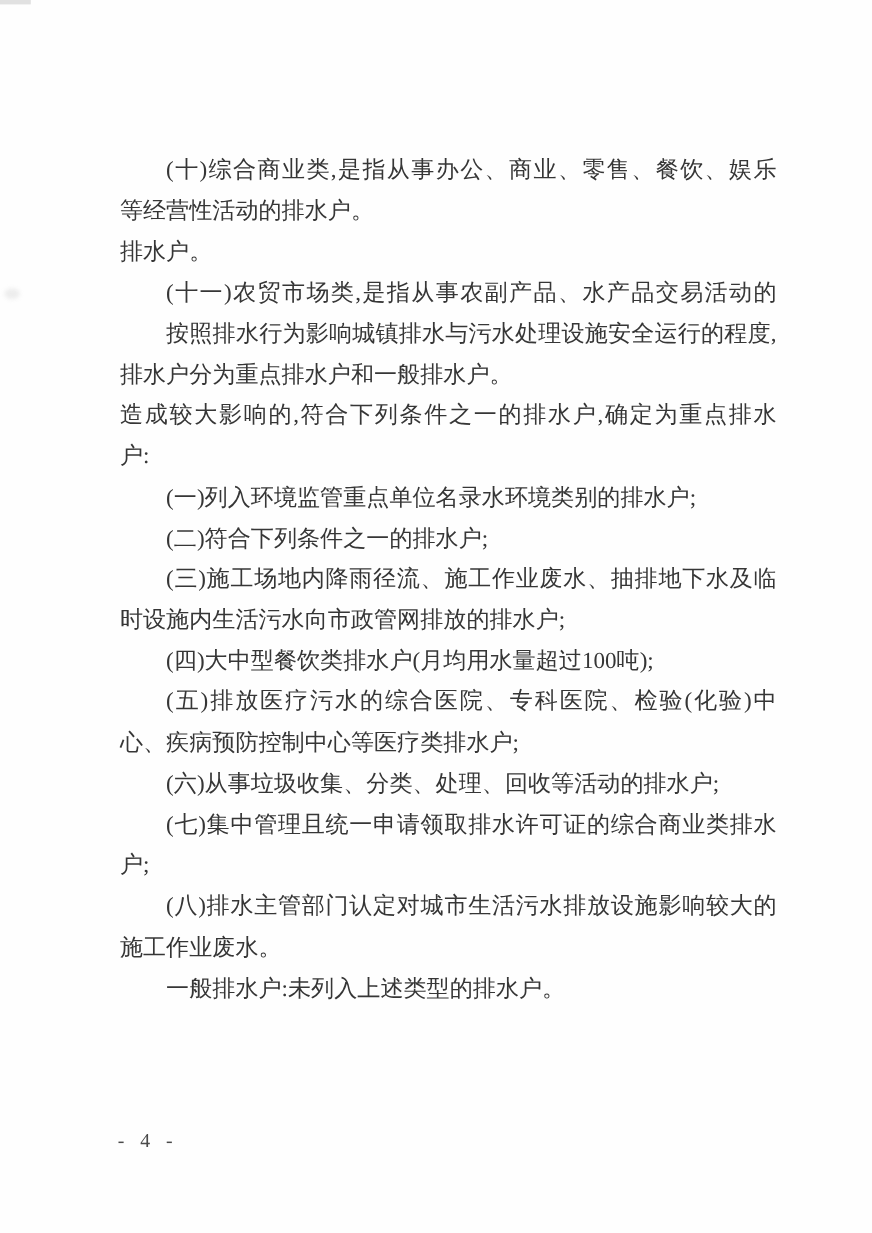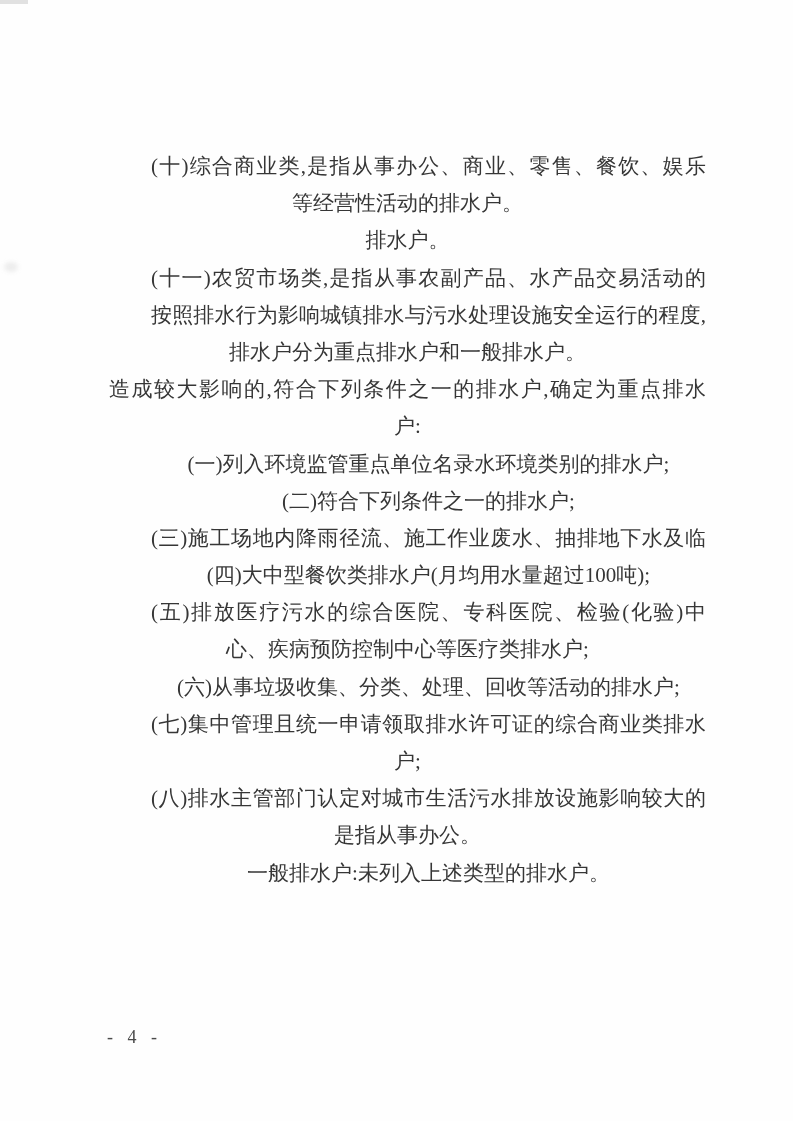--- a/index.html
+++ b/index.html
@@ -12,30 +12,30 @@
     width: 793px;
     height: 1121px;
     background: #fefefe;
     overflow: hidden;
     font-family: "Liberation Serif", "DejaVu Serif", serif;
     color: #363636;
   }
   .text-block {
     position: absolute;
     left: 109px;
-    top: 148px;
+    top: 136px;
     width: 597px;
   }
   .line {
     font-size: 21px;
     line-height: 37.2px;
     height: 37.2px;
     letter-spacing: 0px;
     white-space: nowrap;
-    text-align: center;
+    text-align: left;
   }
   .line.indent {
     text-indent: 42px;
   }
   .line.fill {
     white-space: normal;
     text-align: justify;
     text-align-last: justify;
     text-justify: inter-character;
   }
@@ -82,25 +82,26 @@
     <div class="line">等经营性活动的排水户。</div>
     <div class="line">排水户。</div>
     <div class="line indent fill">(十一)农贸市场类,是指从事农副产品、水产品交易活动的</div>
     <div class="line indent fill">按照排水行为影响城镇排水与污水处理设施安全运行的程度,</div>
     <div class="line">排水户分为重点排水户和一般排水户。</div>
     <div class="line fill">造成较大影响的,符合下列条件之一的排水户,确定为重点排水</div>
     <div class="line">户:</div>
     <div class="line indent">(一)列入环境监管重点单位名录水环境类别的排水户;</div>
     <div class="line indent">(二)符合下列条件之一的排水户;</div>
     <div class="line indent fill">(三)施工场地内降雨径流、施工作业废水、抽排地下水及临</div>
+    <div class="line">时设施内生活污水向市政管网排放的排水户;</div>
     <div class="line indent">(四)大中型餐饮类排水户(月均用水量超过100吨);</div>
     <div class="line indent fill">(五)排放医疗污水的综合医院、专科医院、检验(化验)中</div>
     <div class="line">心、疾病预防控制中心等医疗类排水户;</div>
     <div class="line indent">(六)从事垃圾收集、分类、处理、回收等活动的排水户;</div>
     <div class="line indent fill">(七)集中管理且统一申请领取排水许可证的综合商业类排水</div>
     <div class="line">户;</div>
     <div class="line indent fill">(八)排水主管部门认定对城市生活污水排放设施影响较大的</div>
-    <div class="line">是指从事办公。</div>
+    <div class="line">施工作业废水。</div>
     <div class="line indent">一般排水户:未列入上述类型的排水户。</div>
   </div>
 
   <div class="page-number">- 4 -</div>
 </div>
 
 </body></html>

